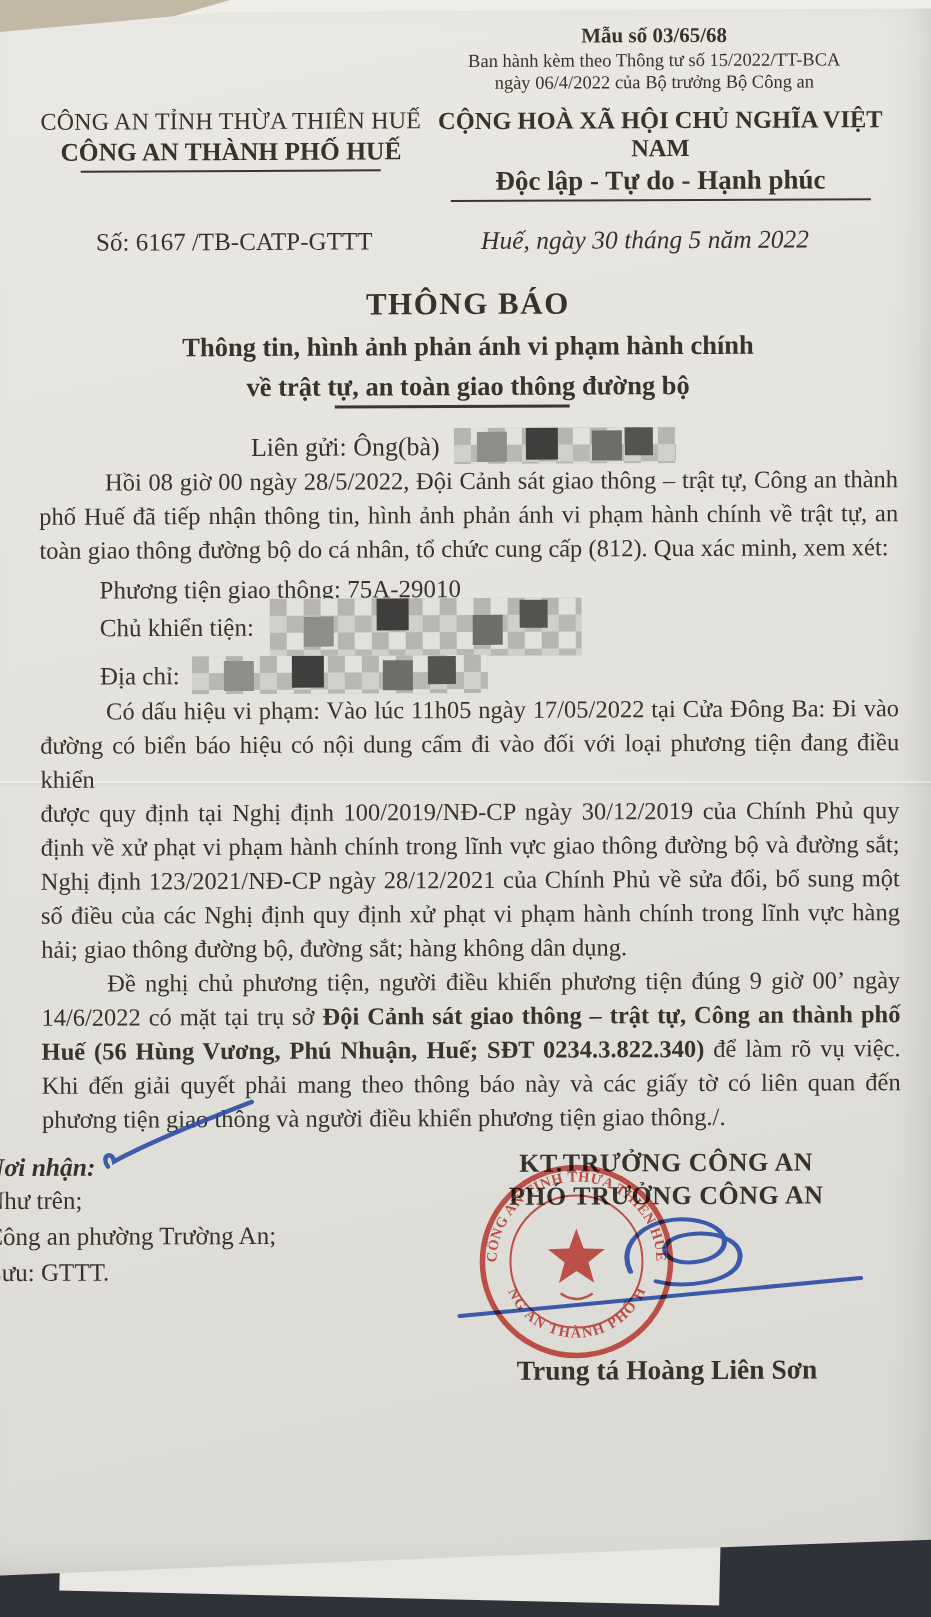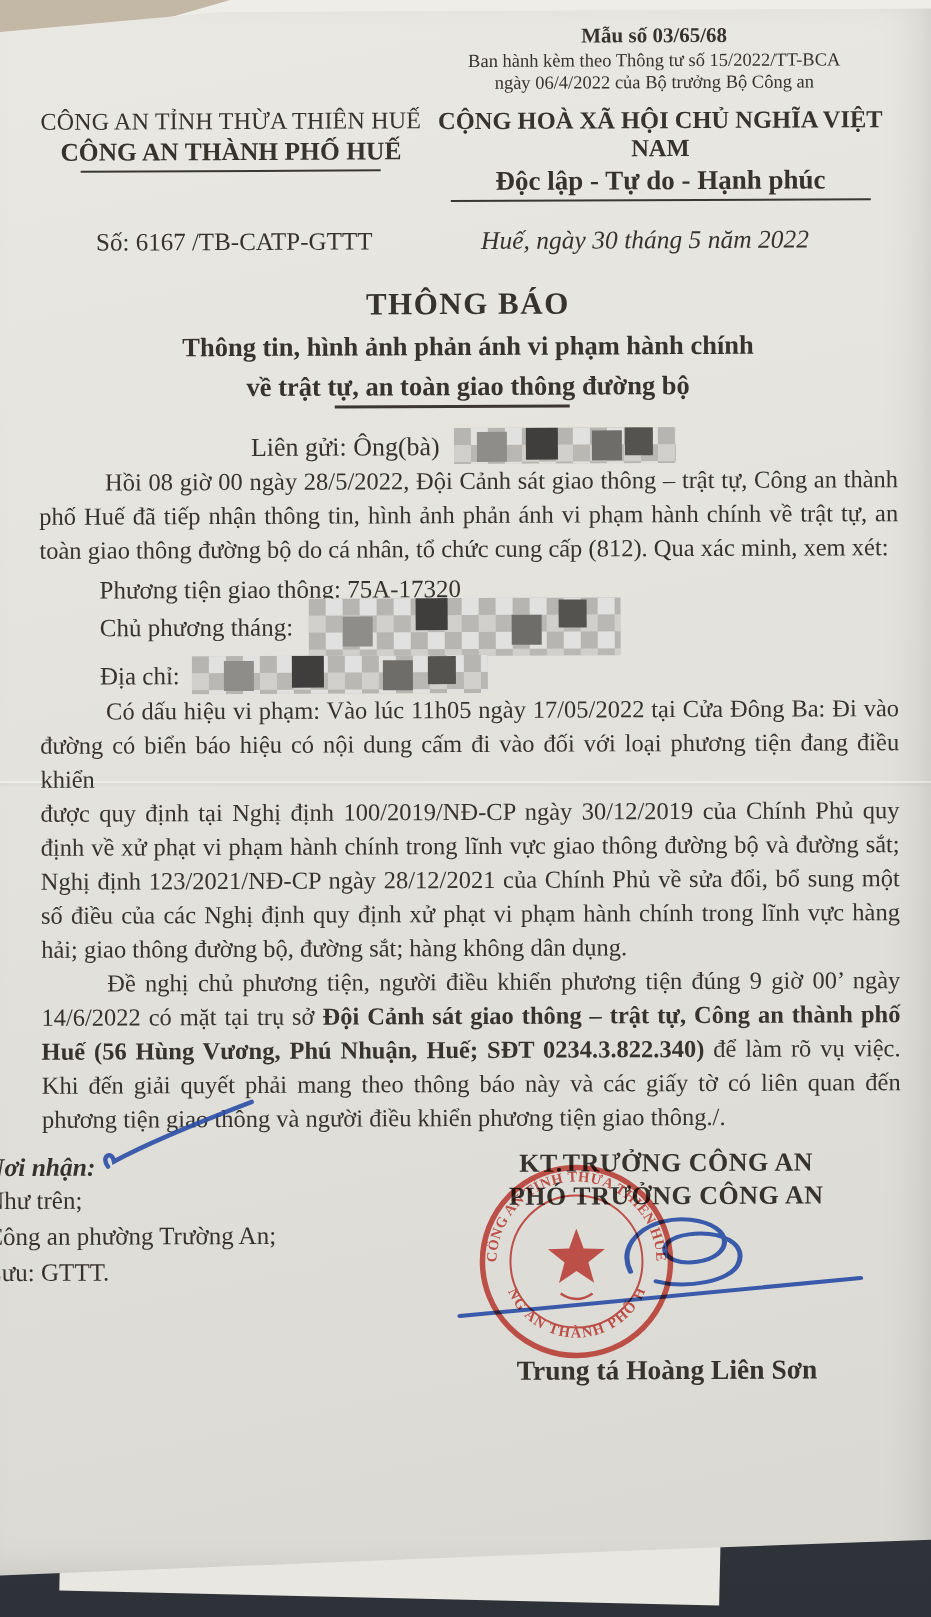--- a/index.html
+++ b/index.html
@@ -127,22 +127,22 @@
         <div class="bar bar-title"></div>
       </div>
 
       <div class="kinh-gui">
         <span>Liên gửi: Ông(bà)</span><span class="mosaic m-recipient"></span>
       </div>
 
       <p class="doc para1">Hồi 08 giờ 00 ngày 28/5/2022, Đội Cảnh sát giao thông – trật tự, Công an thành phố Huế đã tiếp nhận thông tin, hình ảnh phản ánh vi phạm hành chính về trật tự, an toàn giao thông đường bộ do cá nhân, tổ chức cung cấp (812). Qua xác minh, xem xét:</p>
 
       <div class="details">
-        <div class="d-line"><span>Phương tiện giao thông:</span> <span>75A-17320</span></div>
-        <div class="d-line"><span>Chủ phương tháng:</span><span class="mosaic m-owner"></span></div>
+        <div class="d-line"><span>Phương tiện giao thông:</span> <span>75A-29010</span></div>
+        <div class="d-line"><span>Chủ khiển tiện:</span><span class="mosaic m-owner"></span></div>
         <div class="d-line"><span>Địa chỉ:</span><span class="mosaic m-address"></span></div>
       </div>
 
       <p class="doc violation">Có dấu hiệu vi phạm: Vào lúc 11h05 ngày 17/05/2022 tại Cửa Đông Ba: Đi vào đường có biển báo hiệu có nội dung cấm đi vào đối với loại phương tiện đang điều khiển</p>
 
       <p class="doc legal">được quy định tại Nghị định 100/2019/NĐ-CP ngày 30/12/2019 của Chính Phủ quy định về xử phạt vi phạm hành chính trong lĩnh vực giao thông đường bộ và đường sắt; Nghị định 123/2021/NĐ-CP ngày 28/12/2021 của Chính Phủ về sửa đổi, bổ sung một số điều của các Nghị định quy định xử phạt vi phạm hành chính trong lĩnh vực hàng hải; giao thông đường bộ, đường sắt; hàng không dân dụng.</p>
 
       <p class="doc request">
         <span>Đề nghị chủ phương tiện, người điều khiển phương tiện đúng 9 giờ 00’ ngày 14/6/2022 có mặt tại trụ sở </span><b>Đội Cảnh sát giao thông – trật tự, Công an thành phố Huế (56 Hùng Vương, Phú Nhuận, Huế; SĐT 0234.3.822.340)</b><span> để làm rõ vụ việc. Khi đến giải quyết phải mang theo thông báo này và các giấy tờ có liên quan đến phương tiện giao thông và người điều khiển phương tiện giao thông./.</span>
         <svg class="pen-flourish" viewBox="0 0 160 74">

